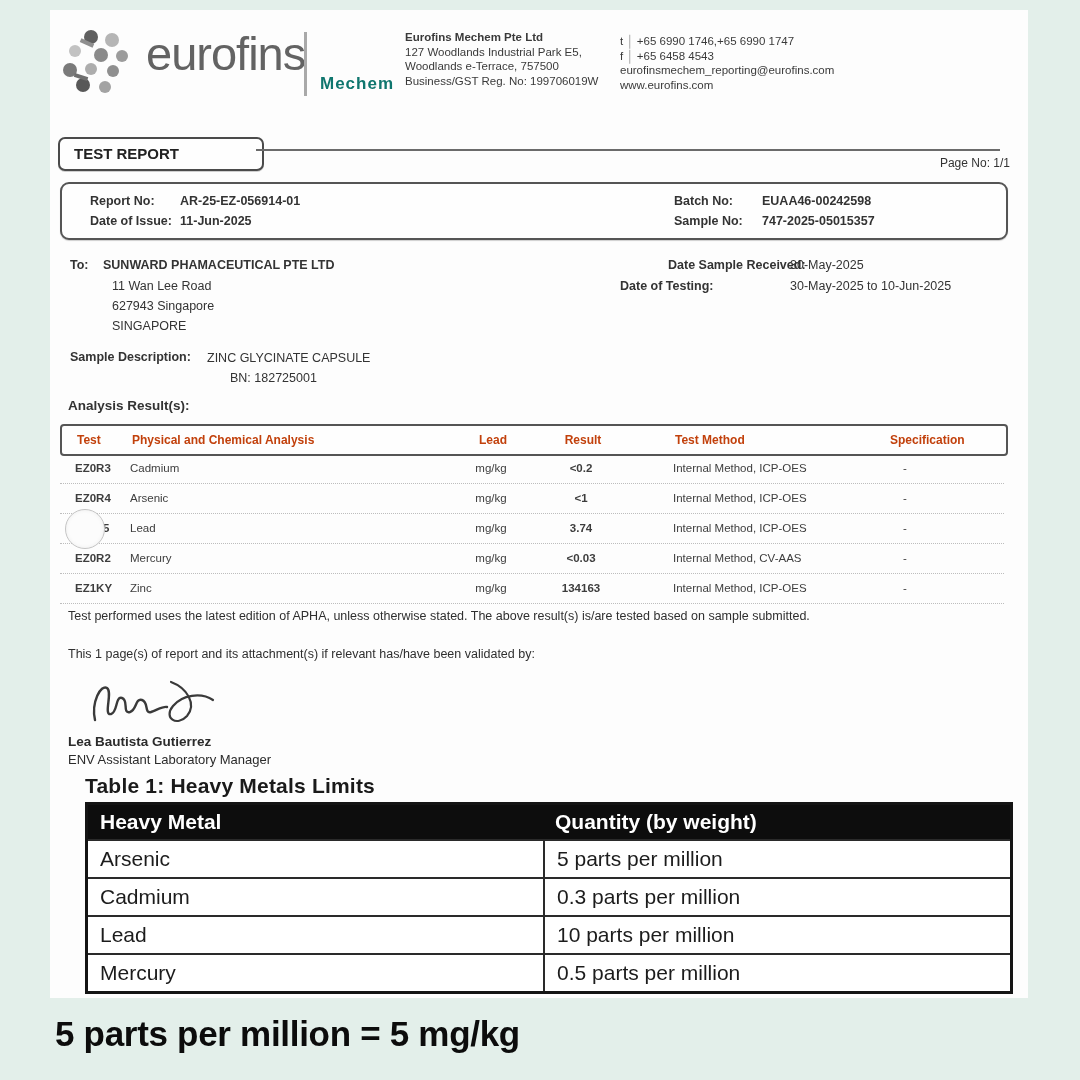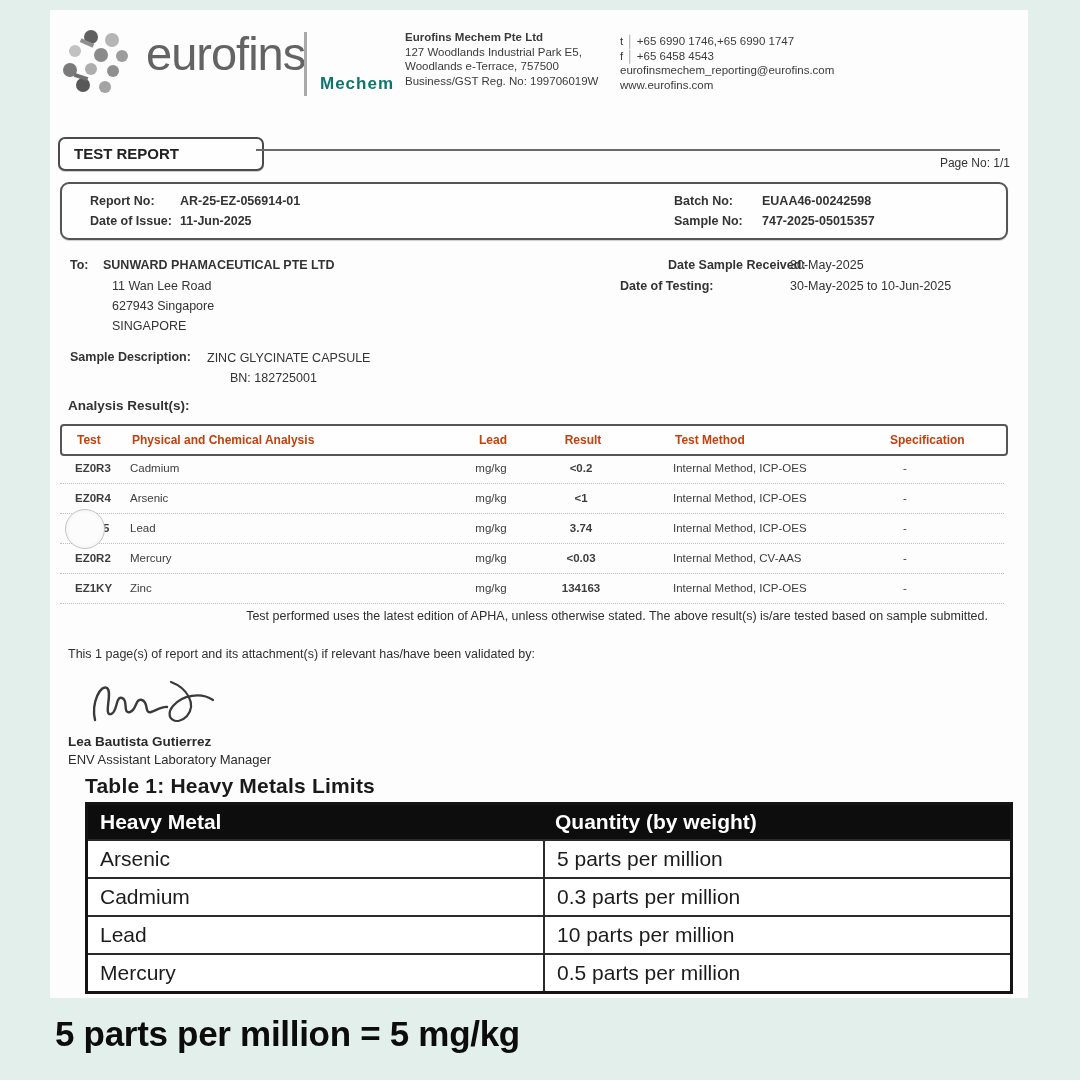--- a/index.html
+++ b/index.html
@@ -187,21 +187,21 @@
       <span class="abs" style="left:70px;">Zinc</span>
       <span class="abs ctr" style="left:401px;width:60px;">mg/kg</span>
       <span class="abs ctr b" style="left:486px;width:70px;">134163</span>
       <span class="abs" style="left:613px;">Internal Method, ICP-OES</span>
       <span class="abs" style="left:843px;">-</span>
     </div>
   </div>
 
   <div class="abs punch" style="left:15px;top:499px;"></div>
 
-  <div class="abs note" style="left:18px;top:599px;width:920px;text-align:right;">Test performed uses the latest edition of APHA, unless otherwise stated. The above result(s) is/are tested based on sample submitted.</div>
+  <div class="abs note" style="left:18px;top:599px;width:920px;">Test performed uses the latest edition of APHA, unless otherwise stated. The above result(s) is/are tested based on sample submitted.</div>
   <div class="abs note" style="left:18px;top:637px;width:920px;">This 1 page(s) of report and its attachment(s) if relevant has/have been validated by:</div>
 
   <svg class="abs" style="left:35px;top:662px;" width="150" height="62" viewBox="0 0 150 62">
     <path d="M10 48 C6 30 16 12 22 16 C28 20 18 44 26 42 C33 40 30 24 37 26 C44 28 37 42 45 40 C52 38 50 26 57 28 C64 30 59 42 66 40 C72 38 78 34 82 35" fill="none" stroke="#3a3a3a" stroke-width="2.4" stroke-linecap="round"></path>
     <path d="M86 10 C102 16 112 32 102 44 C92 55 78 46 88 34 C97 23 116 20 128 28" fill="none" stroke="#3a3a3a" stroke-width="2.2" stroke-linecap="round"></path>
   </svg>
   <div class="abs b" style="left:18px;top:724px;font-size:13.5px;">Lea Bautista Gutierrez</div>
   <div class="abs" style="left:18px;top:742px;font-size:13px;">ENV Assistant Laboratory Manager</div>
 
   <div class="abs hm-title" style="left:35px;top:764px;">Table 1: Heavy Metals Limits</div>

